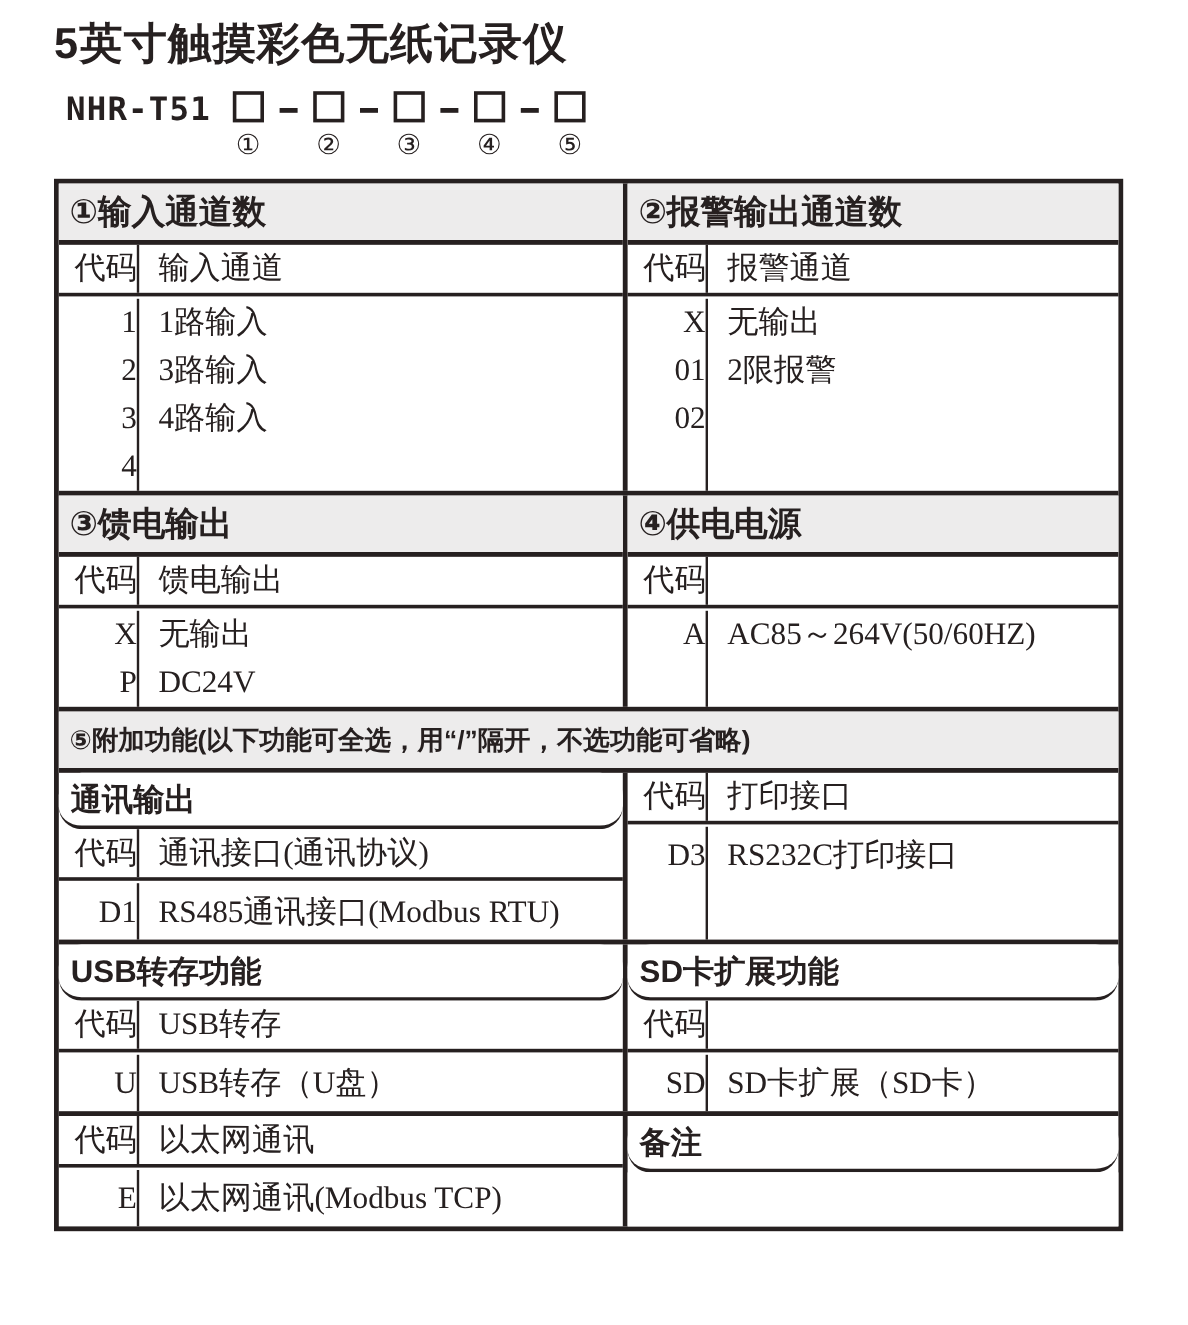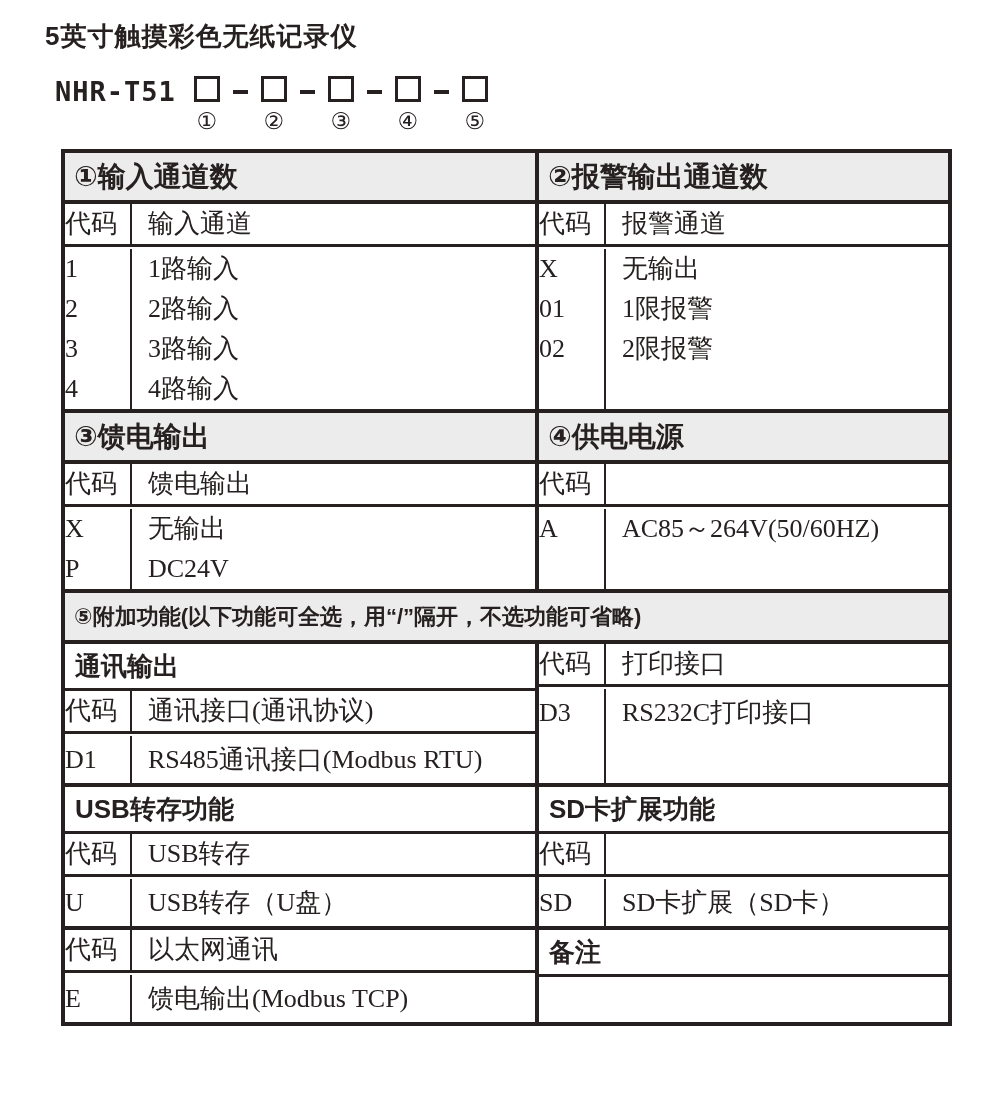--- a/index.html
+++ b/index.html
@@ -13,21 +13,21 @@
     width:990px;height:1104px;
     background:var(--pagebg);
     color:var(--ink);
     font-family:"Liberation Serif","DejaVu Serif",serif;
     overflow:hidden;
   }
   .title{
     margin:16px 0 0 45px;
     font-family:"Liberation Sans","DejaVu Sans",sans-serif;
     font-weight:700;
-    font-size:26px;
+    font-size:36px;
     line-height:40px;
     letter-spacing:1px;
   }
   
   .model-line{
     margin:20px 0 0 55px;
     display:flex;
     align-items:flex-start;
   }
   .model-prefix{
@@ -51,21 +51,21 @@
     line-height:26px;
   }
   .dash{
     width:15px;height:4px;
     background:var(--ink);
     margin:14px 13px 0 13px;
     flex-shrink:0;
   }
   
   .spec-table{
-    margin:15px 0 0 61px;
+    margin:15px 0 0 45px;
     width:891px;
     border:4px solid var(--ink);
     background:#fff;
   }
   .row2{display:flex;border-bottom:4px solid var(--ink);}
   .spec-table > .row2:last-child{border-bottom:none;}
   .half{display:flex;flex-direction:column;min-width:0;}
   .half.l{width:474px;border-right:4px solid var(--ink);flex-shrink:0;}
   .half.r{flex:1;}
   .sec-header{
@@ -83,33 +83,34 @@
   .white-header{
     background:#fff;
     font-family:"Liberation Sans","DejaVu Sans",sans-serif;
     font-weight:700;
     font-size:26px;
     line-height:44px;
     padding-left:10px;
     border-bottom:3px solid var(--ink);
     white-space:nowrap;
     overflow:hidden;
+    border-radius:19px;
   }
   .colhdr{
     display:flex;
     border-bottom:3px solid var(--ink);
     font-size:26px;
     line-height:40px;
     white-space:nowrap;
   }
   .code-col{
     width:67px;
     flex-shrink:0;
     border-right:2px solid var(--ink);
-    text-align:left;
+    text-align:right;
     white-space:nowrap;
     font-family:Liberation Serif, serif;
   }
   .desc-col{
     flex:1;
     min-width:0;
     padding-left:16px;
     white-space:nowrap;
     overflow:hidden;
   }
@@ -167,41 +168,39 @@
       </div>
       <div class="datablock">
         <div class="code-col">
           <div class="line">1</div>
           <div class="line">2</div>
           <div class="line">3</div>
           <div class="line">4</div>
         </div>
         <div class="desc-col">
           <div class="line">1路输入</div>
-          <div class="line">2路输入</div>
           <div class="line">3路输入</div>
           <div class="line">4路输入</div>
         </div>
       </div>
     </div>
     <div class="half r">
       <div class="sec-header">②报警输出通道数</div>
       <div class="colhdr">
         <div class="code-col">代码</div>
         <div class="desc-col">报警通道</div>
       </div>
       <div class="datablock">
         <div class="code-col">
           <div class="line">X</div>
           <div class="line">01</div>
           <div class="line">02</div>
         </div>
         <div class="desc-col">
           <div class="line">无输出</div>
-          <div class="line">1限报警</div>
           <div class="line">2限报警</div>
         </div>
       </div>
     </div>
   </div>
 
   <div class="row2">
     <div class="half l">
       <div class="sec-header">③馈电输出</div>
       <div class="colhdr">
@@ -305,21 +304,21 @@
     <div class="half l">
       <div class="colhdr">
         <div class="code-col">代码</div>
         <div class="desc-col">以太网通讯</div>
       </div>
       <div class="datablock single">
         <div class="code-col">
           <div class="line">E</div>
         </div>
         <div class="desc-col">
-          <div class="line">馈电输出(Modbus TCP)</div>
+          <div class="line">以太网通讯(Modbus TCP)</div>
         </div>
       </div>
     </div>
     <div class="half r">
       <div class="white-header">备注</div>
       <div class="empty-cell"></div>
     </div>
   </div>
 
 </div>

